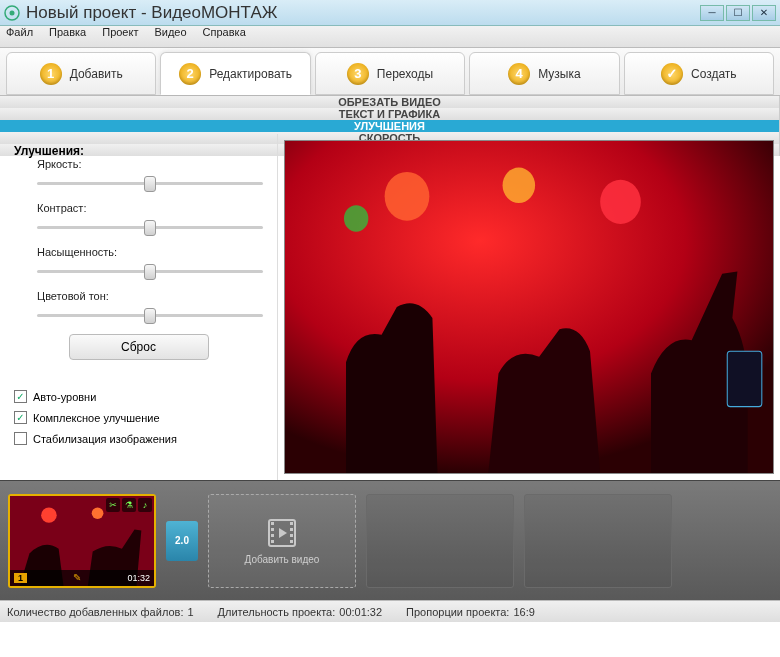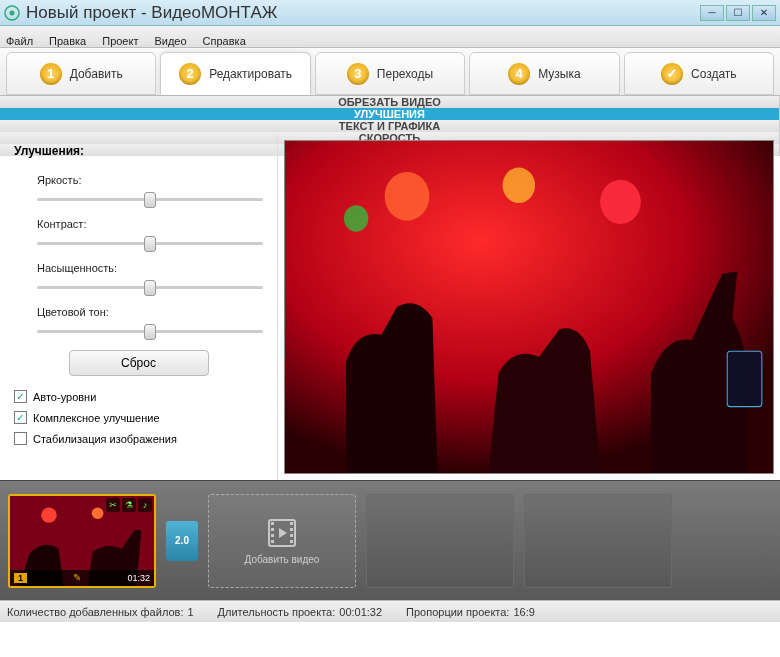--- a/index.html
+++ b/index.html
@@ -5,45 +5,45 @@
 * { box-sizing: border-box; margin: 0; padding: 0; font-family: Tahoma, Arial, sans-serif; }
 body { background: #fff; width: 780px; height: 657px; overflow: hidden; }
 
 
 .titlebar { height: 26px; background: linear-gradient(#d9edf7,#bcdcee); display: flex; align-items: center; padding: 0 4px; border-bottom: 1px solid #8bb; }
 .titlebar .app-icon { width: 16px; height: 16px; margin-right: 6px; }
 .titlebar .title { font-size: 17px; color: #333; flex: 1; }
 .winbtn { width: 24px; height: 16px; background: linear-gradient(#cfe6f5,#a7cde6); border: 1px solid #7ba; margin-left: 2px; display:flex; align-items:center; justify-content:center; font-size:10px; color:#234; }
 
 
-.menubar { height: 22px; background: linear-gradient(#f2f2f2,#e1e1e1); display: flex; align-items: flex-end; padding: 0 6px; border-bottom: 1px solid #bbb; }
+.menubar { height: 22px; background: linear-gradient(#f2f2f2,#e1e1e1); display: flex; align-items: flex-start; padding: 0 6px; border-bottom: 1px solid #bbb; }
 .menubar span { font-size: 11px; color: #222; margin-right: 16px; }
 
 
 .steps { height: 48px; background: linear-gradient(#fafafa,#eaeaea); display: flex; align-items: stretch; border-bottom: 1px solid #bbb; padding: 4px 6px 0; gap: 4px; }
 .step { flex: 1; background: linear-gradient(#fff,#eee); border: 1px solid #ccc; border-radius: 6px 6px 0 0; display: flex; align-items: center; justify-content: center; gap: 8px; font-size: 12px; color: #333; position: relative; }
 .step.active { background: #fff; border-bottom-color: #fff; z-index: 2; box-shadow: 0 -1px 4px rgba(0,0,0,.08); }
 .step .badge { width: 22px; height: 22px; border-radius: 50%; background: radial-gradient(#ffd76a,#e6a200); color: #fff; font-weight: bold; font-size: 13px; display: flex; align-items: center; justify-content: center; box-shadow: inset 0 -2px 3px rgba(0,0,0,.2); }
 .step .badge.check { background: radial-gradient(#ffd76a,#e6a200); }
 
 
 .subtabs { height: 38px; background: #e9e9e9; display: flex; border-bottom: 1px solid #bbb; flex-direction: column; }
 .subtab { flex: 1; display: flex; align-items: center; justify-content: center; font-size: 11px; font-weight: bold; color: #444; border-right: 1px solid #ccc; background: linear-gradient(#f0f0f0,#dedede); }
 .subtab.active { background: #29a9d4; color: #fff; }
 
 
 .main { display: flex; height: 346px; background: #fff; }
 .leftpane { width: 278px; padding: 10px 14px; border-right: 1px solid #ddd; }
-.leftpane h4 { font-size: 12px; font-weight: bold; margin-bottom: 16px; }
+.leftpane h4 { font-size: 12px; font-weight: bold; margin-bottom: 0; }
 .slider-row { margin-bottom: 10px; margin-left: 23px; }
 .slider-row label { font-size: 11px; color: #222; display: block; margin-bottom: 4px; }
 .slider { position: relative; height: 18px; }
 .slider .track { position: absolute; top: 8px; left: 0; right: 0; height: 3px; background: #ccc; border-radius: 2px; }
 .slider .thumb { position: absolute; top: 2px; left: 50%; transform: translateX(-50%); width: 12px; height: 16px; background: linear-gradient(#f7f7f7,#d0d0d0); border: 1px solid #999; border-radius: 3px; }
-.reset { display: block; margin: 8px auto 14px; width: 140px; height: 26px; background: linear-gradient(#fafafa,#e3e3e3); border: 1px solid #bbb; border-radius: 4px; font-size: 12px; }
+.reset { display: block; margin: 8px auto 30px; width: 140px; height: 26px; background: linear-gradient(#fafafa,#e3e3e3); border: 1px solid #bbb; border-radius: 4px; font-size: 12px; }
 .chk { display: flex; align-items: center; gap: 6px; margin-bottom: 8px; font-size: 11px; }
 .chk .box { width: 13px; height: 13px; border: 1px solid #777; background: #fff; display:flex; align-items:center; justify-content:center; font-size:10px; color:#1a6; }
 
 
 .rightpane { flex: 1; display: flex; flex-direction: column; padding: 6px; }
 .preview { flex: 1; border: 1px solid #888; position: relative; overflow: hidden; background: #1a0000; }
 .preview svg { width: 100%; height: 100%; display: block; }
 
 .player { height: 30px; background: linear-gradient(#5d5d5d,#3a3a3a); display: flex; align-items: center; padding: 0 6px; gap: 6px; border: 1px solid #2a2a2a; border-top: none; }
 .pbtn { width: 22px; height: 22px; border-radius: 50%; background: radial-gradient(#6c6c6c,#404040); border: 1px solid #2a2a2a; display:flex; align-items:center; justify-content:center; }
@@ -112,22 +112,22 @@
     <span>Музыка</span>
   </div>
   <div class="step">
     <span class="badge check">✓</span>
     <span>Создать</span>
   </div>
 </div>
 
 <div class="subtabs">
   <div class="subtab">ОБРЕЗАТЬ ВИДЕО</div>
+  <div class="subtab">ТЕКСТ И ГРАФИКА</div>
   <div class="subtab active">УЛУЧШЕНИЯ</div>
-  <div class="subtab">ТЕКСТ И ГРАФИКА</div>
   <div class="subtab">СКОРОСТЬ</div>
   <div class="subtab">ЗАМЕНА ЗВУКА</div>
 </div>
 
 <div class="main">
   <div class="leftpane">
     <h4>Улучшения:</h4>
 
     <div class="slider-row">
       <label>Яркость:</label>

